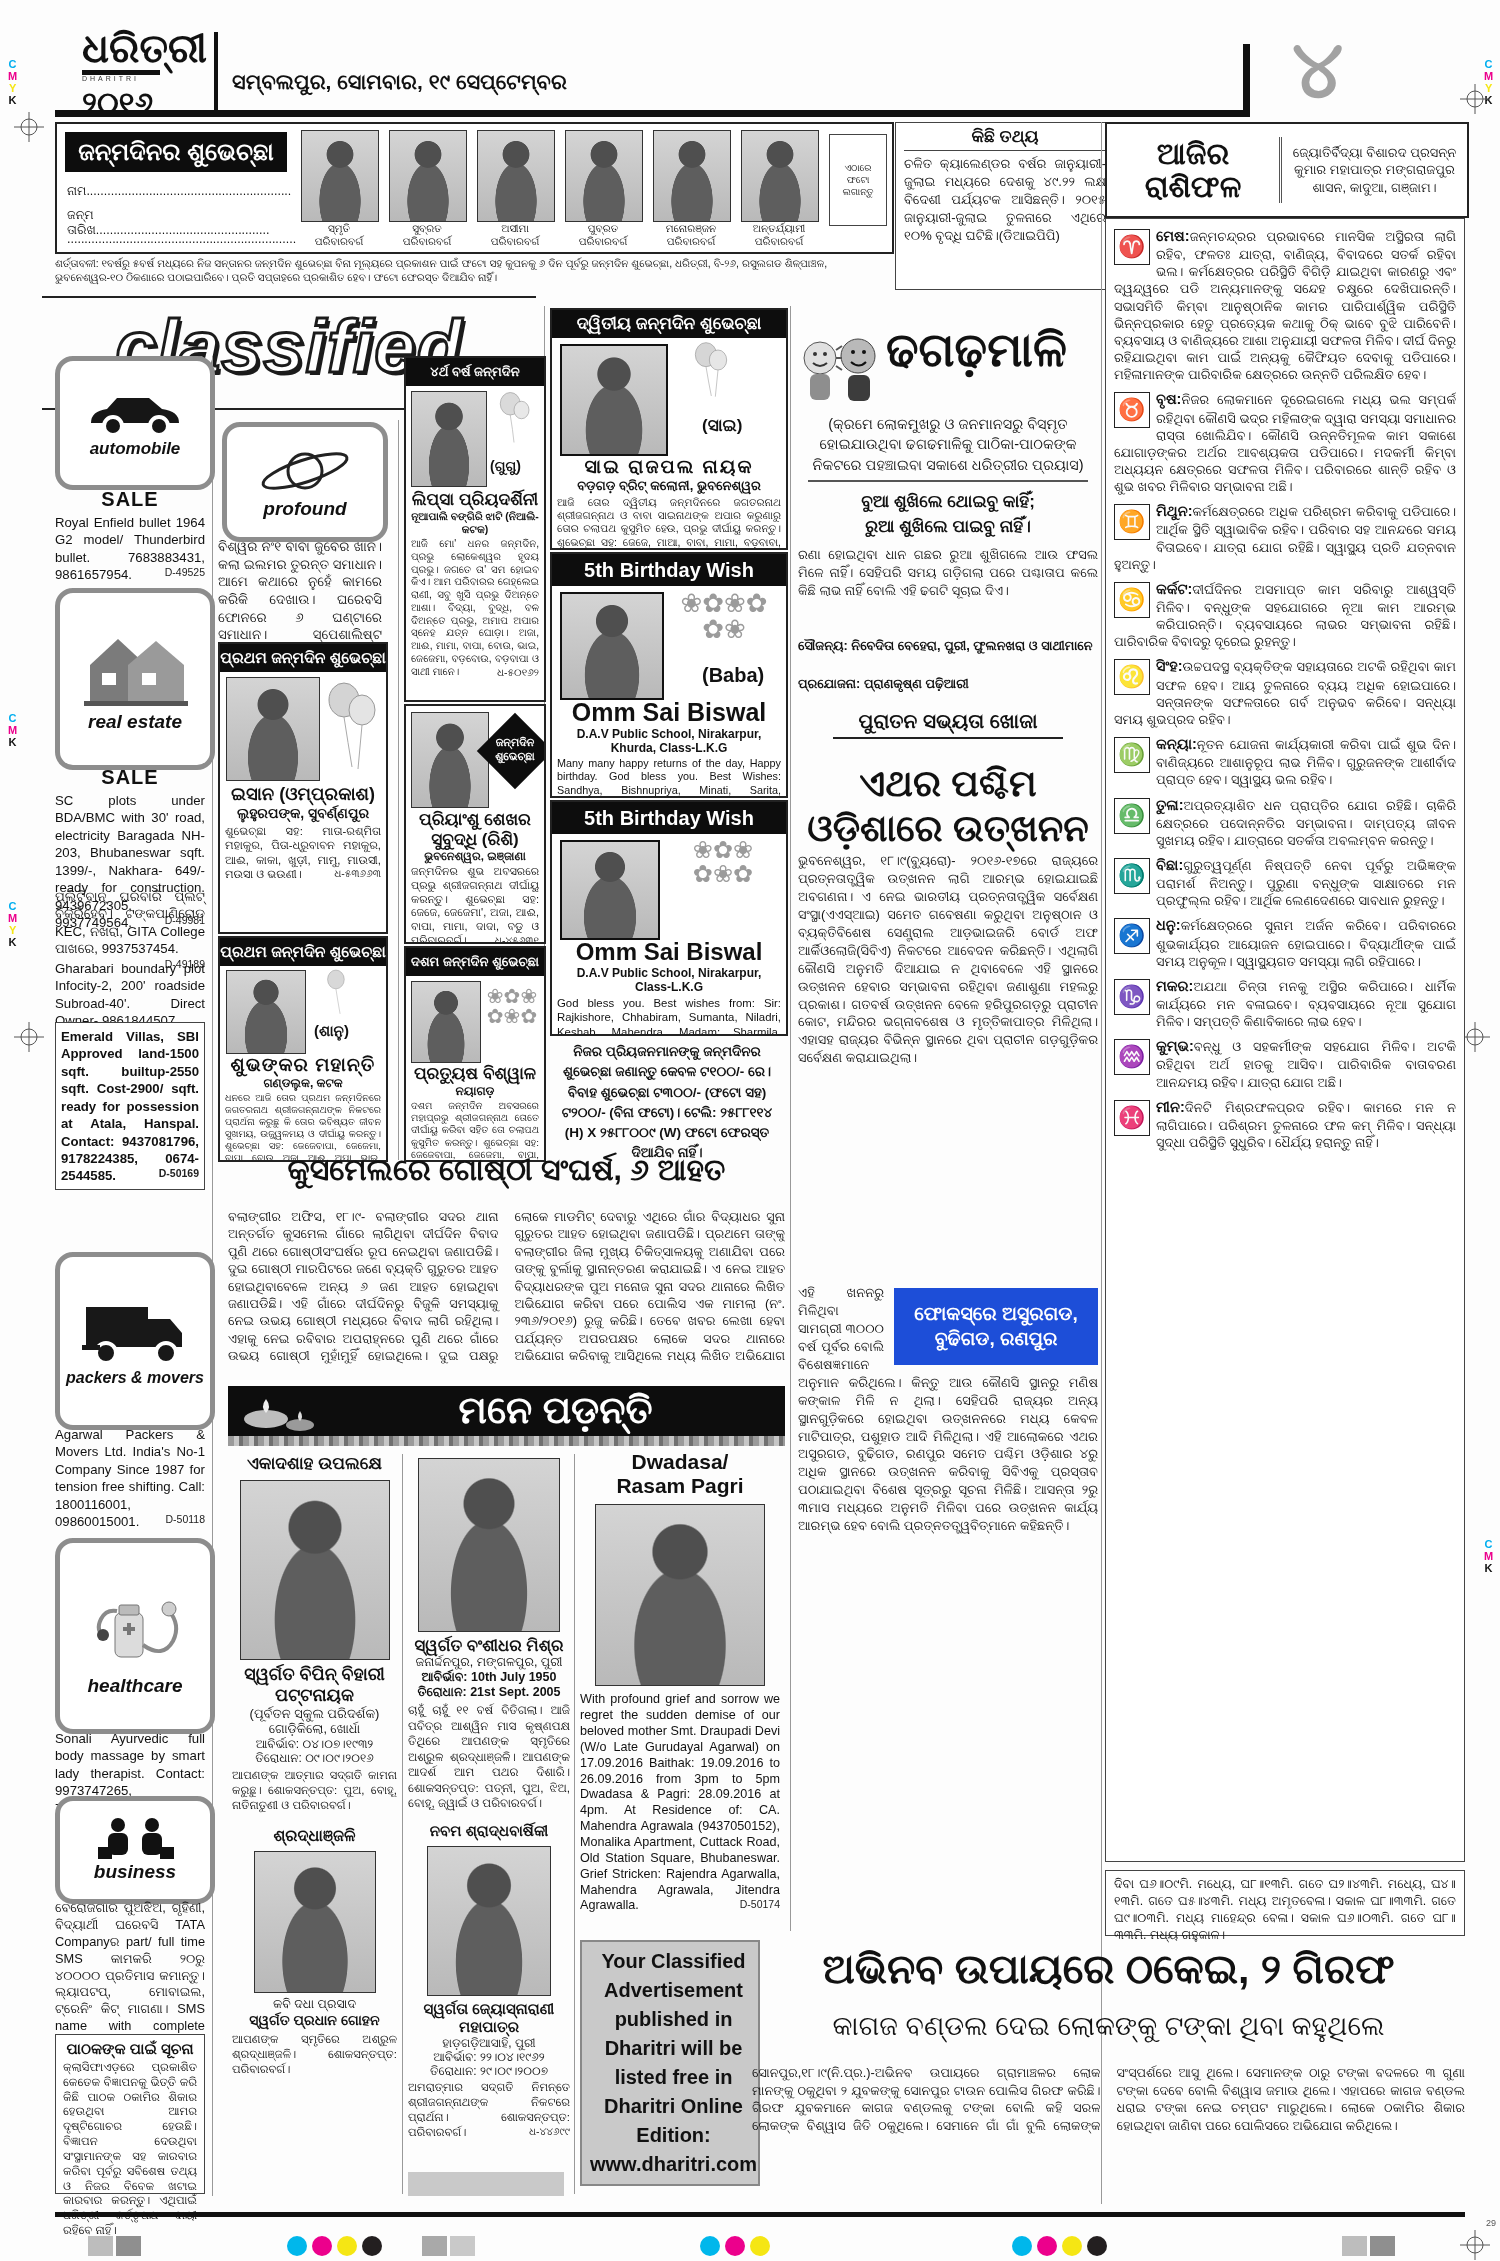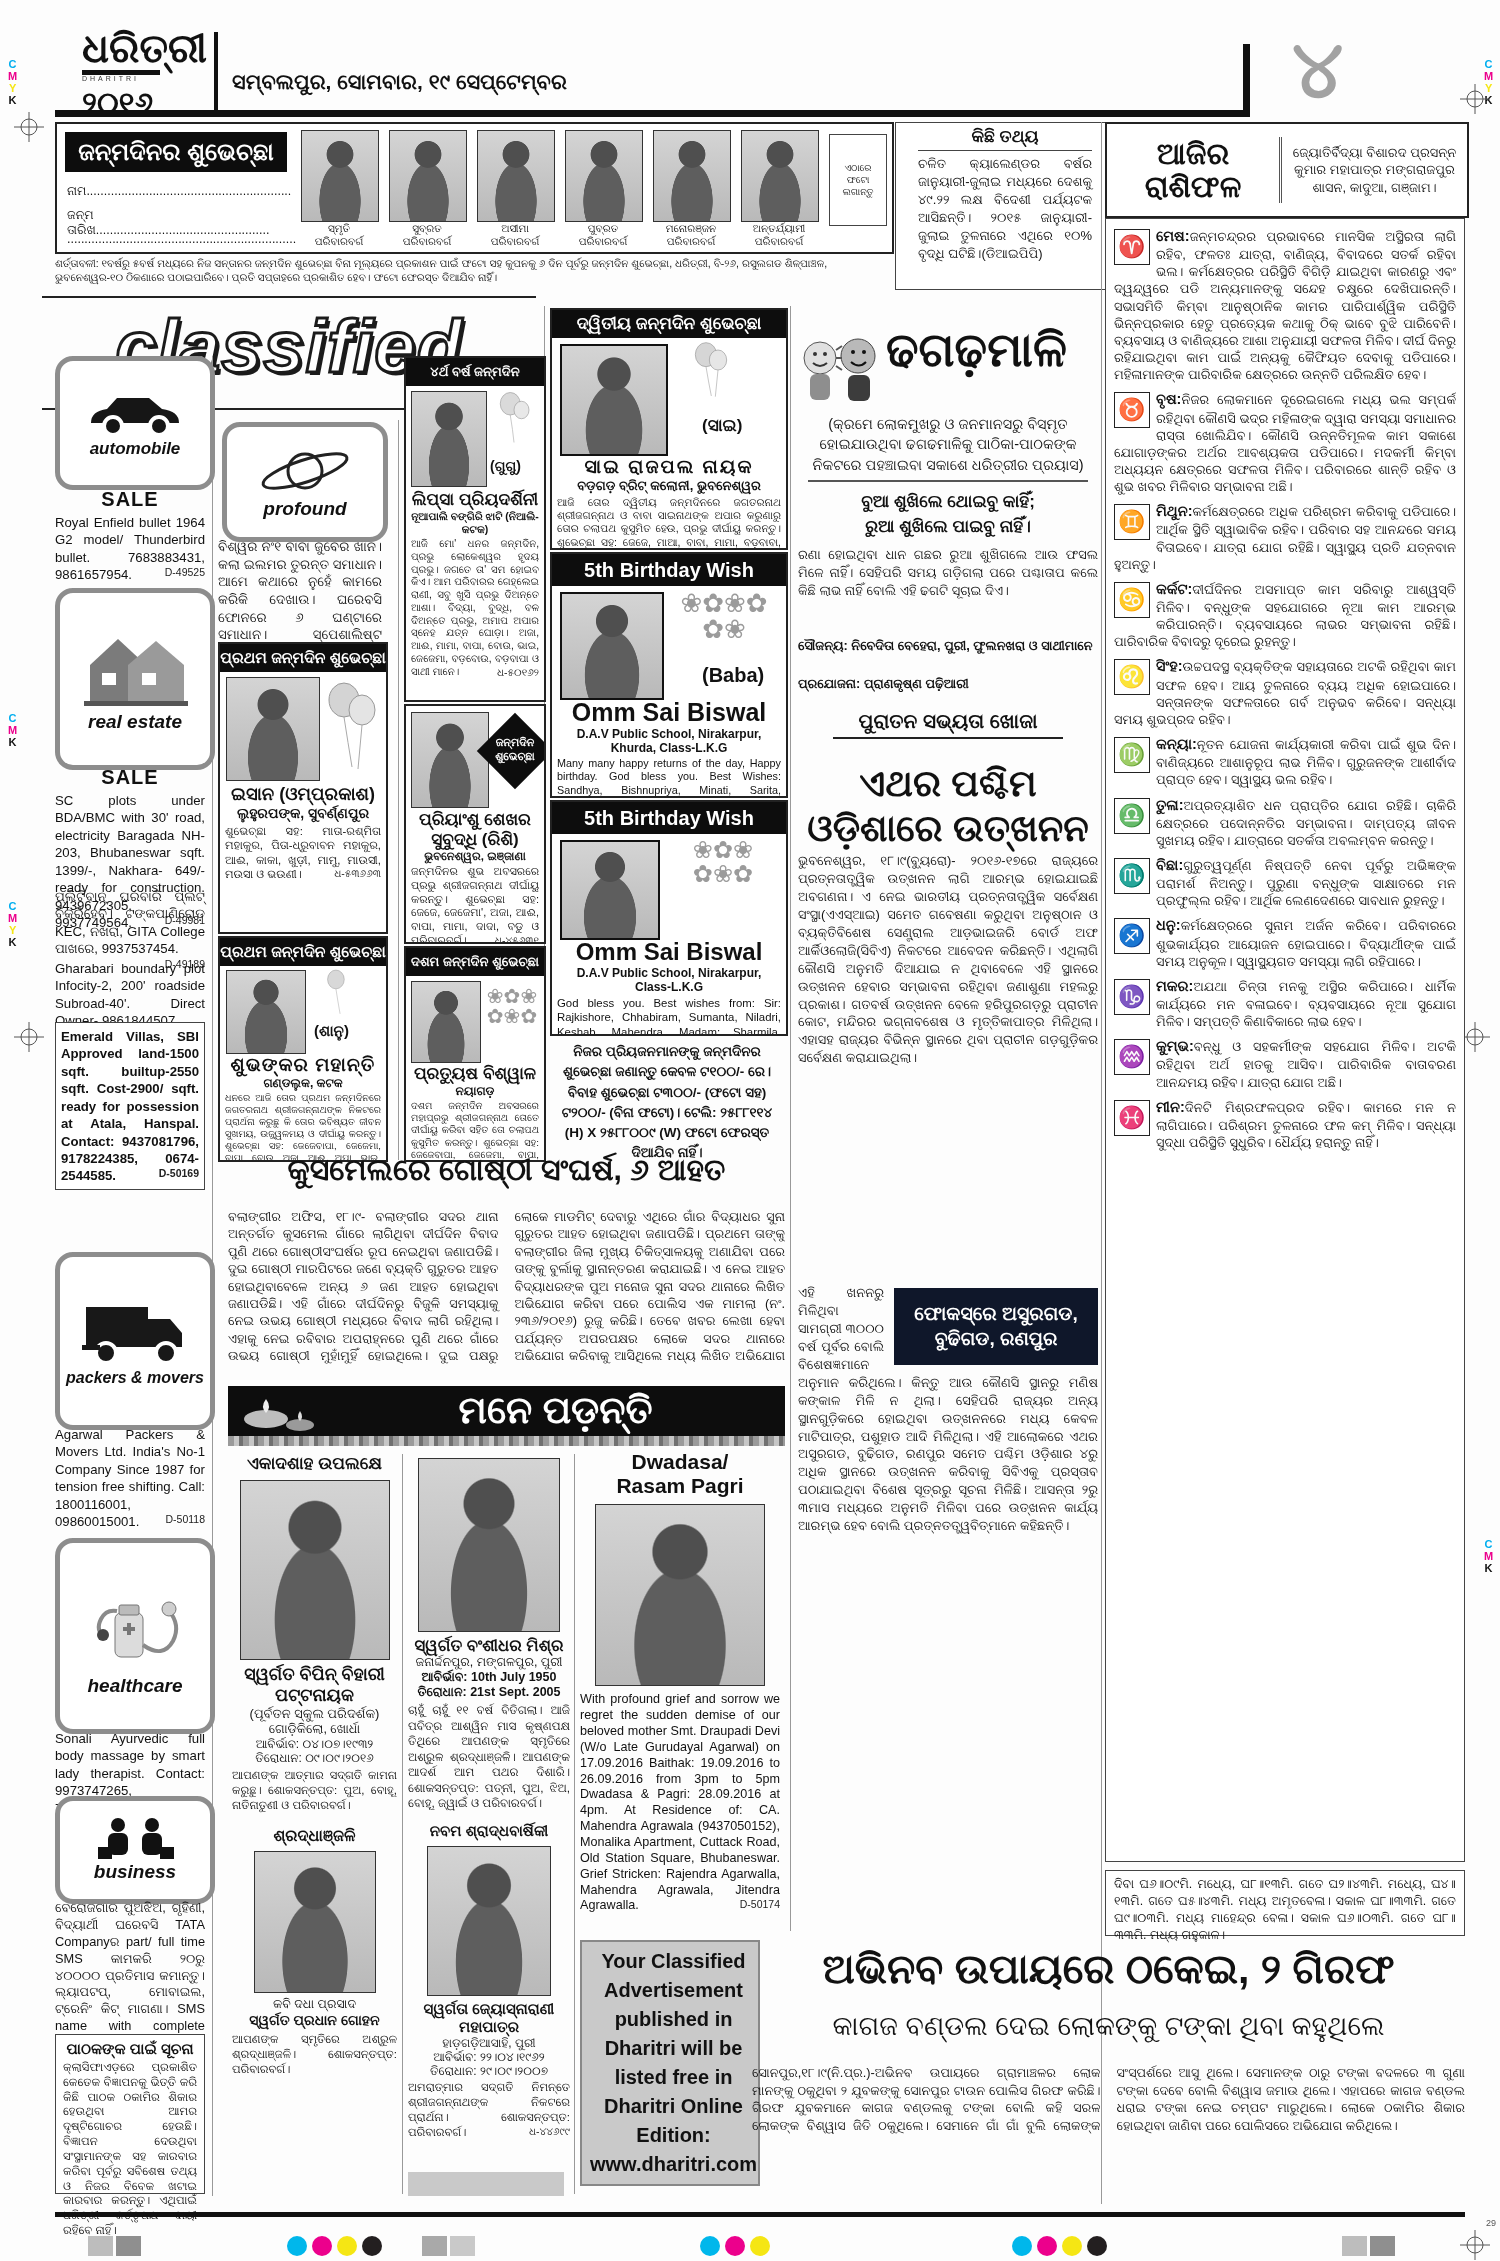--- a/index.html
+++ b/index.html
@@ -43,21 +43,21 @@
   .btext{font-size:11.4px;line-height:1.25;text-align:justify;padding:2px 5px;}
   .bname{font-weight:bold;text-align:center;}
   .baddr{font-weight:bold;text-align:center;font-size:12.5px;}
   .nick{font-weight:bold;}
   .flowers{color:#9b9b9b;line-height:1;text-align:center;}
   
   .kicker{font-size:20px;font-weight:bold;text-align:center;}
   .headline{font-weight:bold;text-align:center;line-height:1.22;}
   .body13{font-size:13px;line-height:1.38;text-align:justify;}
   .cols2{column-count:2;column-gap:16px;}
-  .focus-box{float:right;width:192px;background:#0f172a;color:#fff;font-weight:bold;font-size:19px;text-align:center;padding:14px 6px;margin:4px 0 8px 10px;line-height:1.3;}
+  .focus-box{float:right;width:192px;background:#1d4ed8;color:#fff;font-weight:bold;font-size:19px;text-align:center;padding:14px 6px;margin:4px 0 8px 10px;line-height:1.3;}
   
   .ob-h{font-weight:bold;text-align:center;}
   .mane-banner{background:#0d0d0d;color:#fff;display:flex;align-items:center;}
   .gravel{background:repeating-linear-gradient(90deg,#9a9a9a 0 6px,#c6c6c6 6px 11px,#707070 11px 15px);}
   .promo{background:#c9c9c9;border:2px solid #888;font-weight:bold;font-size:20px;text-align:center;line-height:1.45;display:flex;align-items:center;padding:8px;}
   .vline{background:#999;width:1px;}
   .cmyk{font-size:11px;font-weight:bold;line-height:1.1;text-align:center;}
   .cmyk .c1{color:#00aeef;}.cmyk .c2{color:#ec008c;}.cmyk .c3{color:#f5e614;}.cmyk .c4{color:#111;}
   .dot{width:20px;height:20px;border-radius:50%;display:inline-block;margin-right:5px;}
   .gsq{width:25px;height:20px;display:inline-block;margin-right:3px;}
@@ -143,21 +143,21 @@
     <div class="abs c" style="left:238px;top:98px;width:88px;font-size:10.5px;line-height:1.2;"><span>ସ୍ମୃତି</span><br><span>ପରିବାରବର୍ଗ</span></div>
     <div class="abs c" style="left:326px;top:98px;width:88px;font-size:10.5px;line-height:1.2;"><span>ସୁବ୍ରତ</span><br><span>ପରିବାରବର୍ଗ</span></div>
     <div class="abs c" style="left:414px;top:98px;width:88px;font-size:10.5px;line-height:1.2;"><span>ଅସୀମା</span><br><span>ପରିବାରବର୍ଗ</span></div>
     <div class="abs c" style="left:502px;top:98px;width:88px;font-size:10.5px;line-height:1.2;"><span>ପୁବ୍ରତ</span><br><span>ପରିବାରବର୍ଗ</span></div>
     <div class="abs c" style="left:590px;top:98px;width:88px;font-size:10.5px;line-height:1.2;"><span>ମନୋରଞ୍ଜନ</span><br><span>ପରିବାରବର୍ଗ</span></div>
     <div class="abs c" style="left:678px;top:98px;width:88px;font-size:10.5px;line-height:1.2;"><span>ଅନ୍ତର୍ଯ୍ୟାମୀ</span><br><span>ପରିବାରବର୍ଗ</span></div>
     <div class="abs bx1 c" style="left:772px;top:10px;width:52px;height:86px;font-size:9.5px;display:flex;align-items:center;padding:2px;">ଏଠାରେ ଫଟୋ ଲଗାନ୍ତୁ</div>
   </div>
   <div class="abs" style="left:55px;top:256px;width:835px;font-size:10.5px;line-height:1.35;">ଶର୍ତ୍ତାବଳୀ: ୧ବର୍ଷରୁ ୫ବର୍ଷ ମଧ୍ୟରେ ନିଜ ସନ୍ତାନର ଜନ୍ମଦିନ ଶୁଭେଚ୍ଛା ବିନା ମୂଲ୍ୟରେ ପ୍ରକାଶନ ପାଇଁ ଫଟୋ ସହ କୁପନକୁ ୬ ଦିନ ପୂର୍ବରୁ ଜନ୍ମଦିନ ଶୁଭେଚ୍ଛା, ଧରିତ୍ରୀ, ବି-୨୬, ରସୁଲଗଡ ଶିଳ୍ପାଞ୍ଚଳ, ଭୁବନେଶ୍ୱର-୧୦ ଠିକଣାରେ ପଠାଇପାରିବେ। ପ୍ରତି ସପ୍ତାହରେ ପ୍ରକାଶିତ ହେବ। ଫଟୋ ଫେରସ୍ତ ଦିଆଯିବ ନାହିଁ।</div>
 
-  <div class="abs bx1" style="left:895px;top:122px;width:220px;height:168px;padding:4px 22px;box-sizing:border-box;">
+  <div class="abs bx1" style="left:895px;top:122px;width:220px;height:168px;padding:4px 8px;box-sizing:border-box;">
     <div class="b c" style="font-size:17px;border-bottom:1.5px solid #444;padding-bottom:3px;">କିଛି ତଥ୍ୟ</div>
     <div class="j" style="font-size:13px;line-height:1.38;margin-top:4px;">ଚଳିତ କ୍ୟାଲେଣ୍ଡର ବର୍ଷର ଜାନୁୟାରୀ-ଜୁଲାଇ ମଧ୍ୟରେ ଦେଶକୁ ୪୯.୨୨ ଲକ୍ଷ ବିଦେଶୀ ପର୍ଯ୍ୟଟକ ଆସିଛନ୍ତି। ୨୦୧୫ ଜାନୁୟାରୀ-ଜୁଲାଇ ତୁଳନାରେ ଏଥିରେ ୧୦% ବୃଦ୍ଧି ଘଟିଛି।(ଡିଆଇପିପି)</div>
   </div>
 
   <div class="abs bx" style="left:1105px;top:122px;width:360px;height:92px;display:flex;align-items:center;">
     <div class="h-title" style="width:172px;border-right:3px double #555;">
       <div>ଆଜିର</div>
       <div>ରାଶିଫଳ</div>
     </div>
     <div class="h-astro" style="flex:1;padding:0 6px;">ଜ୍ୟୋତିର୍ବିଦ୍ୟା ବିଶାରଦ ପ୍ରସନ୍ନ କୁମାର ମହାପାତ୍ର ମଙ୍ଗରାଜପୁର ଶାସନ, କାଦୁଆ, ଗଞ୍ଜାମ।</div>

